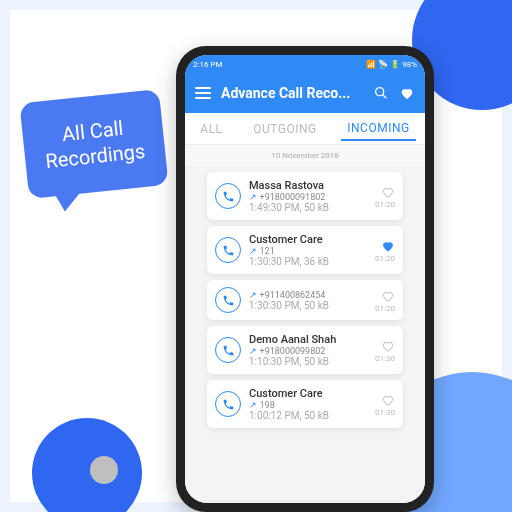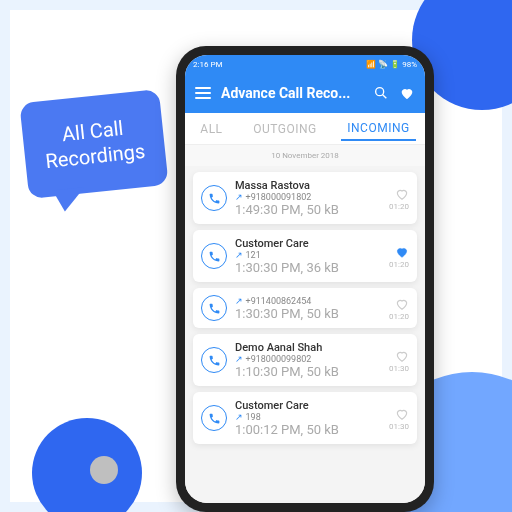--- a/index.html
+++ b/index.html
@@ -19,28 +19,28 @@
 .appbar{height:40px;background:#2f8af5;color:#fff;display:flex;align-items:center;padding:0 10px;gap:10px}
 .hamburger{width:16px;height:12px;display:flex;flex-direction:column;justify-content:space-between;cursor:pointer}
 .hamburger span{height:2px;background:#fff;border-radius:1px}
 .app-title{flex:1;font-size:14px;font-weight:700;white-space:nowrap;overflow:hidden;text-overflow:ellipsis}
 .search-icon,.fav-icon{width:16px;height:16px;cursor:pointer;color:#fff}
 .tabs{height:32px;background:#fff;display:flex;align-items:center;justify-content:space-around;font-size:12px;color:#bbb;letter-spacing:.5px;border-bottom:1px solid #eee}
 .tab{cursor:pointer;padding:4px 6px}
 .tab.active{color:#2f8af5;border-bottom:2px solid #2f8af5}
 .date-header{font-size:8px;color:#aaa;text-align:center;padding:6px 16px;background:#f8f8f8}
 .list{flex:1;overflow:hidden;background:#f4f4f4;padding:0 8px}
-.card{background:#fff;border-radius:6px;margin:6px 0;padding:7px 8px;display:flex;align-items:center;gap:8px;box-shadow:0 2px 6px rgba(0,0,0,.08)}
+.card{background:#fff;border-radius:6px;margin:6px 14px;padding:7px 8px;display:flex;align-items:center;gap:8px;box-shadow:0 2px 6px rgba(0,0,0,.08)}
 .call-icon{width:26px;height:26px;border:1.5px solid #2f8af5;border-radius:50%;display:flex;align-items:center;justify-content:center;flex-shrink:0}
 .call-icon svg{width:13px;height:13px;color:#2f8af5}
 .card-body{flex:1;min-width:0}
 .card-name{font-size:11px;color:#333;font-weight:500;white-space:nowrap;overflow:hidden;text-overflow:ellipsis}
 .card-number{font-size:9px;color:#888;display:flex;align-items:center;gap:3px}
 .arrow{color:#2f8af5;font-size:9px}
-.card-meta{font-size:13px;color:#aaa}
+.card-meta{font-size:10px;color:#aaa}
 .card-right{text-align:right;display:flex;flex-direction:column;align-items:flex-end;gap:2px}
 .heart{width:14px;height:14px;cursor:pointer}
 .heart svg{width:14px;height:14px}
 .heart.empty svg{fill:none;stroke:#ccc;stroke-width:2}
 .heart.filled svg{fill:#2f8af5;stroke:#2f8af5}
 .dur{font-size:8px;color:#bbb}
 </style>
 </head>
 <body>
 

